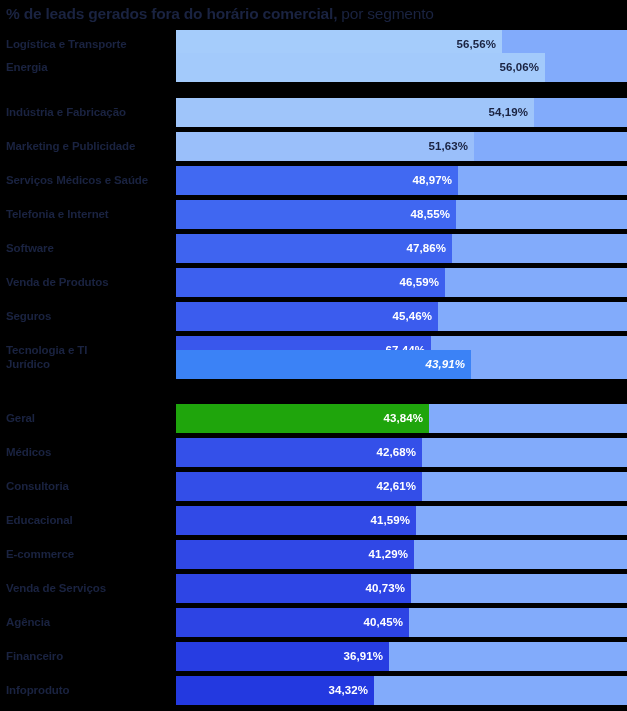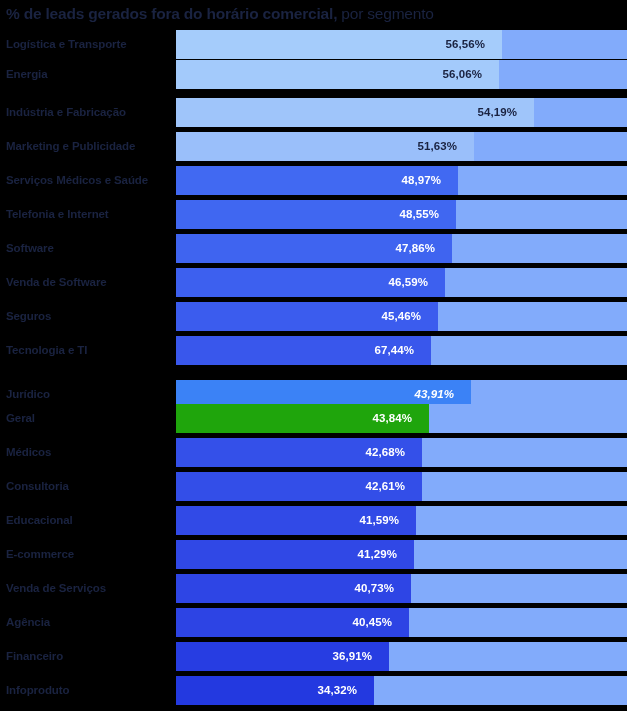--- a/index.html
+++ b/index.html
@@ -90,21 +90,21 @@
   .row-value {
     position: absolute;
     top: 0;
     height: 29px;
     line-height: 29px;
     font-size: 11.5px;
     font-weight: 700;
     letter-spacing: 0.1px;
     white-space: nowrap;
     text-align: right;
-    padding-right: 17px;
+    padding-right: 6px;
     right: 0;
   }
 </style>
 </head>
 <body>
 
 <div id="chart-root">
 
   <div id="chart-title">
     <span class="t-bold">% de leads gerados fora do horário comercial,</span><span class="t-light"> por segmento</span>
@@ -112,24 +112,24 @@
 
   <div id="rows">
       <div class="row" style="top: 0px;">
         <div class="row-label">Logística e Transporte</div>
         <div class="row-track" style="background: rgb(130, 171, 251);">
           <div class="row-fill" style="width: 326px; background: rgb(165, 204, 251);">
             <div class="row-value" style="color: rgb(26, 35, 65);">56,56%</div>
           </div>
         </div>
       </div>
-      <div class="row" style="top: 30px;">
+      <div class="row" style="top: 23px;">
         <div class="row-label">Energia</div>
         <div class="row-track" style="background: rgb(130, 171, 251);">
-          <div class="row-fill" style="width: 323px; background: rgb(163, 202, 251);">
+          <div class="row-fill" style="width: 369px; background: rgb(163, 202, 251);">
             <div class="row-value" style="color: rgb(26, 35, 65);">56,06%</div>
           </div>
         </div>
       </div>
       <div class="row" style="top: 68px;">
         <div class="row-label">Indústria e Fabricação</div>
         <div class="row-track" style="background: rgb(130, 171, 251);">
           <div class="row-fill" style="width: 358px; background: rgb(159, 197, 250);">
             <div class="row-value" style="color: rgb(26, 35, 65);">54,19%</div>
           </div>
@@ -161,21 +161,21 @@
       </div>
       <div class="row" style="top: 204px;">
         <div class="row-label">Software</div>
         <div class="row-track" style="background: rgb(130, 171, 251);">
           <div class="row-fill" style="width: 276px; background: rgb(63, 100, 240);">
             <div class="row-value" style="color: rgb(255, 255, 255);">47,86%</div>
           </div>
         </div>
       </div>
       <div class="row" style="top: 238px;">
-        <div class="row-label">Venda de Software</div>
+        <div class="row-label">Venda de Produtos</div>
         <div class="row-track" style="background: rgb(130, 171, 251);">
           <div class="row-fill" style="width: 269px; background: rgb(61, 96, 239);">
             <div class="row-value" style="color: rgb(255, 255, 255);">46,59%</div>
           </div>
         </div>
       </div>
       <div class="row" style="top: 272px; border-radius: 13px;">
         <div class="row-label">Seguros</div>
         <div class="row-track" style="background: rgb(130, 171, 251);">
           <div class="row-fill" style="width: 262px; background: rgb(59, 92, 238);">
@@ -184,21 +184,21 @@
         </div>
       </div>
       <div class="row" style="top: 306px;">
         <div class="row-label">Tecnologia e TI</div>
         <div class="row-track" style="background: rgb(130, 171, 251);">
           <div class="row-fill" style="width: 255px; background: rgb(57, 87, 236);">
             <div class="row-value" style="color: rgb(255, 255, 255);">67,44%</div>
           </div>
         </div>
       </div>
-      <div class="row" style="top: 350px;">
+      <div class="row" style="top: 320px;">
         <div class="row-label">Jurídico</div>
         <div class="row-track" style="background: rgb(130, 171, 251);">
           <div class="row-fill" style="width: 295px; background: #3b82f6; font-style: italic;">
             <div class="row-value" style="color: rgb(255, 255, 255);">43,91%</div>
           </div>
         </div>
       </div>
       <div class="row" style="top: 374px;">
         <div class="row-label">Geral</div>
         <div class="row-track" style="background: rgb(130, 171, 251);">

